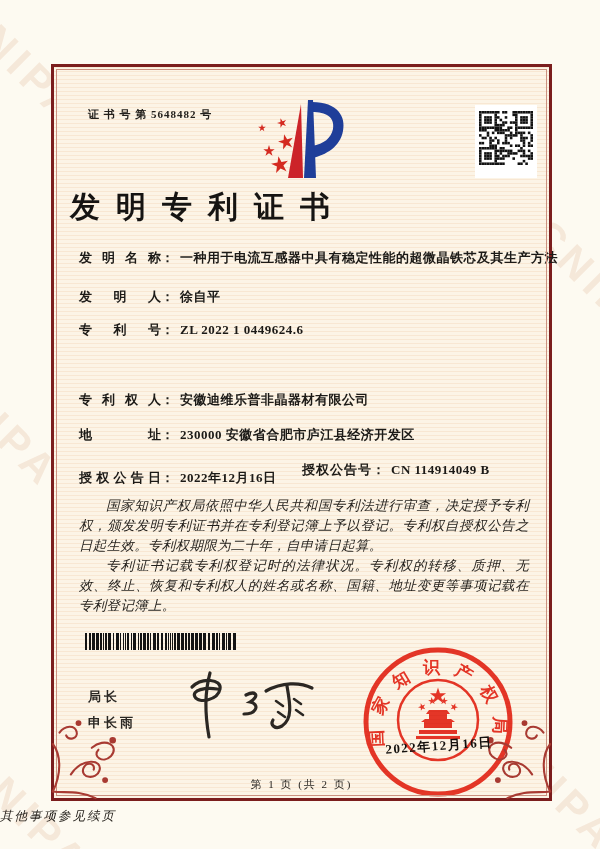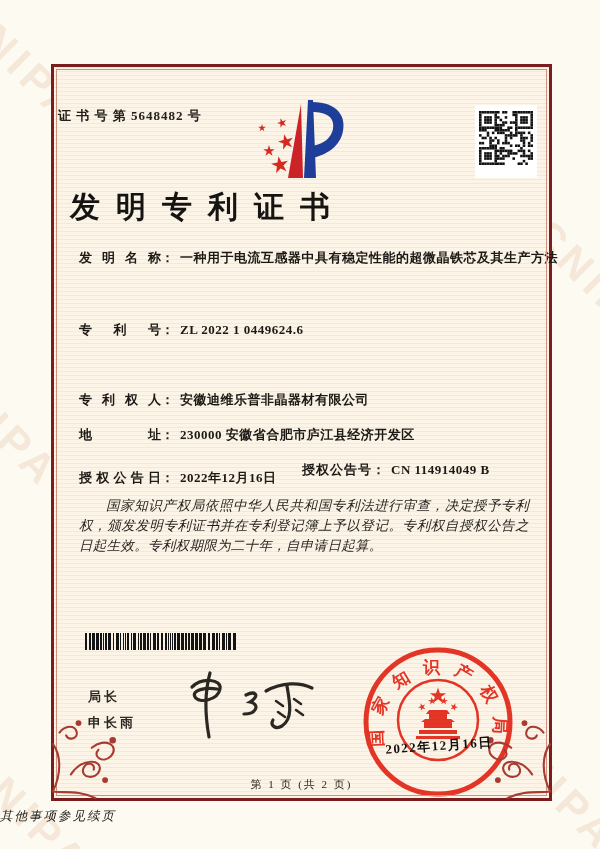--- a/index.html
+++ b/index.html
@@ -28,21 +28,21 @@
         rgba(0,0,0,0) 1px, rgba(0,0,0,0) 4px),
       #fcf4e6;
     z-index:2;
   }
   .cert::after{
     content:"";position:absolute;inset:2px;border:1px solid #cc9180;
     pointer-events:none;
   }
   .cert *{position:absolute;}
   .cert-no{
-    left:4px;top:40px;font-size:13px;font-weight:bold;letter-spacing:1px;
+    left:34px;top:40px;font-size:11px;font-weight:bold;letter-spacing:1px;
     color:#23201c;
   }
   .logo{left:192px;top:33px;width:100px;height:80px;}
   .qr-box{left:421px;top:38px;width:62px;height:73px;background:#ffffff;}
   .qr-box svg{position:absolute;left:4px;top:6px;}
   .title{
     left:0;top:120px;width:100%;text-align:left;
     font-size:30px;font-weight:600;letter-spacing:16px;padding-left:16px;
     box-sizing:border-box;color:#161412;
   }
@@ -356,40 +356,44 @@
           <rect x="46.29" y="51.43" width="2.57" height="2.57"></rect>
         </g>
       </svg>
   </div>
 
   <div class="title">发明专利证书</div>
 
   <div class="frow" style="top:182px">
     <span class="flabel">发明名称</span><span class="fcolon">：</span><span class="fvalue">一种用于电流互感器中具有稳定性能的超微晶铁芯及其生产方法</span>
   </div>
+  <div class="frow" style="top:221px">
+    <span class="flabel">发明人</span><span class="fcolon">：</span><span class="fvalue">徐自平</span>
+  </div>
   <div class="frow" style="top:254px">
     <span class="flabel">专利号</span><span class="fcolon">：</span><span class="fvalue">ZL 2022 1 0449624.6</span>
   </div>
   <div class="frow" style="top:324px">
     <span class="flabel">专利权人</span><span class="fcolon">：</span><span class="fvalue">安徽迪维乐普非晶器材有限公司</span>
   </div>
   <div class="frow" style="top:359px">
     <span class="flabel">地址</span><span class="fcolon">：</span><span class="fvalue">230000 安徽省合肥市庐江县经济开发区</span>
   </div>
   <div class="frow" style="top:394px">
     <span class="half">
       <span class="flabel">授权公告日</span><span class="fcolon">：</span><span class="fvalue">2022年12月16日</span>
     </span>
     <span class="half2">
       <span class="flabel">授权公告号</span><span class="fcolon">：</span><span class="fvalue">CN 114914049 B</span>
     </span>
   </div>
 
   <div class="body-text">
     <p>国家知识产权局依照中华人民共和国专利法进行审查，决定授予专利权，颁发发明专利证书并在专利登记簿上予以登记。专利权自授权公告之日起生效。专利权期限为二十年，自申请日起算。</p>
+    <p>专利证书记载专利权登记时的法律状况。专利权的转移、质押、无效、终止、恢复和专利权人的姓名或名称、国籍、地址变更等事项记载在专利登记簿上。</p>
   </div>
 
   <div class="barcode">
     <svg width="152" height="17" viewBox="0 0 152 17" fill="#141414">
         <g>
           <rect x="0" y="0" width="2" height="17"></rect>
           <rect x="4" y="0" width="2" height="17"></rect>
           <rect x="7" y="0" width="3" height="17"></rect>
           <rect x="11" y="0" width="3" height="17"></rect>
           <rect x="15" y="0" width="2" height="17"></rect>

